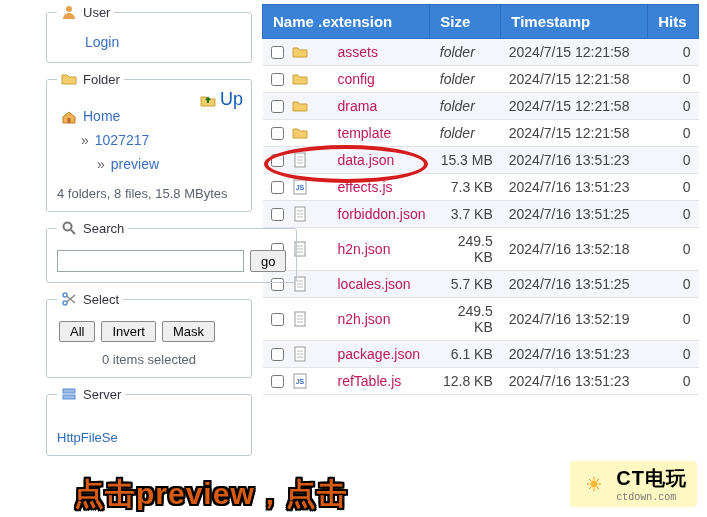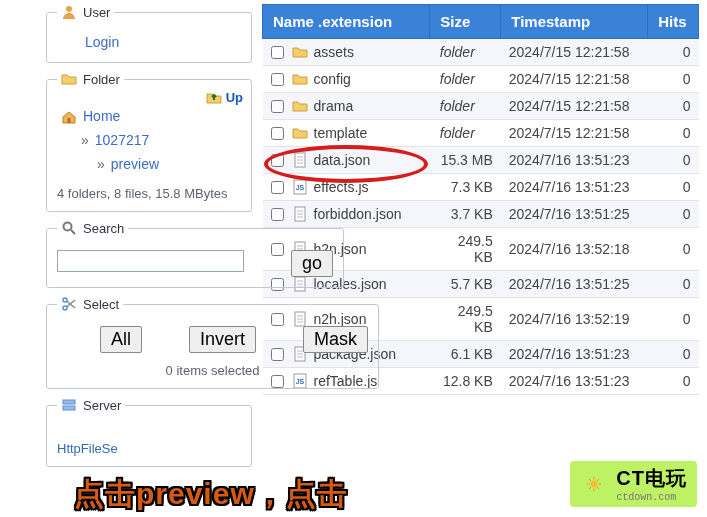--- a/index.html
+++ b/index.html
@@ -2,61 +2,61 @@
 <html><head>
 <meta charset="utf-8">
 <style>
 * { box-sizing: border-box; margin: 0; padding: 0; }
 body { font-family: Arial, sans-serif; font-size: 14px; background: #fff; width: 707px; height: 517px; overflow: hidden; position: relative; }
 .layout { display: flex; padding: 4px 8px 0 46px; gap: 10px; }
 .sidebar { width: 206px; display: flex; flex-direction: column; gap: 8px; }
 fieldset { border: 1px solid #bfc8d6; border-radius: 3px; padding: 8px 10px 10px 10px; position: relative; }
 legend { font-size: 13px; color: #334; padding: 0 4px; display: flex; align-items: center; gap: 6px; font-weight: normal; }
 .link { color: #3a6ec4; text-decoration: none; cursor: pointer; }
-.up-corner { position: absolute; top: 2px; right: 8px; font-size: 13px; display: flex; align-items: center; gap: 4px; font-weight: bold; padding-left: 24px; }
+.up-corner { position: absolute; top: 2px; right: 8px; font-size: 18px; display: flex; align-items: center; gap: 4px; font-weight: normal; padding-left: 24px; }
 .up-corner a { color: #105ab8; }
 .tree { margin: 10px 4px 8px 4px; }
 .tree .node { display: flex; align-items: center; gap: 6px; line-height: 1.7; }
 .tree .l1 { margin-left: 20px; }
 .tree .l2 { margin-left: 36px; }
 .tree .bullet { color: #666; }
 .folder-stats { color: #5b6270; font-size: 13px; margin-top: 10px; }
 .search-row { display: flex; gap: 6px; margin-top: 6px; }
 .search-row input { flex: 1; border: 1px solid #9aa; padding: 2px 4px; height: 22px; }
-.btn { background: #efefef; border: 1px solid #888; padding: 2px 10px; font-size: 18px; cursor: pointer; border-radius: 2px; margin-left: 41px; }
+.btn { background: #efefef; border: 1px solid #888; padding: 2px 10px; font-size: 13px; cursor: pointer; border-radius: 2px; }
 .select-btns { display: flex; gap: 6px; margin-top: 6px; justify-content: flex-start; padding-left: 2px; }
 .select-status { color: #5b6270; font-size: 13px; text-align: center; margin-top: 10px; }
 .actions-row { display: flex; gap: 8px; margin-top: 6px; padding-left: 2px; }
 .server-text { color: #2f6bb8; font-size: 13px; margin-top: 20px; }
 
 .main { flex: 1; }
 table.listing { width: 100%; border-collapse: collapse; table-layout: fixed; }
 table.listing th { background: #3a82d8; color: #fff; text-align: left; font-weight: bold; font-size: 15px; padding: 8px 10px; border: 1px solid #2e6ec0; }
 table.listing td { padding: 5px 8px; border-bottom: 1px solid #e3e3e3; font-size: 14px; color: #444; vertical-align: middle; }
 table.listing tbody tr:nth-child(odd) td { background: #f4f6fb; }
 table.listing tbody tr:nth-child(even) td { background: #ffffff; }
 .col-name { width: 165px; }
 .col-size { width: 70px; }
 .col-ts { width: 145px; }
 .col-hits { width: 50px; text-align: center; }
 td.size { text-align: right; padding-right: 10px; }
 td.size.folder-size { font-style: italic; text-align: left; padding-left: 10px; }
 td.hits { text-align: right; padding-right: 14px; }
 .name-cell { display: flex; align-items: center; gap: 6px; }
 .name-cell input[type=checkbox] { margin-right: 2px; }
-.name-cell a { color: #404040; }
+.name-cell a { color: #be185d; margin-left: 24px; }
 
 .icon { display: inline-flex; width: 16px; height: 16px; align-items: center; justify-content: center; }
 .icon svg { width: 16px; height: 16px; }
 
 .red-ellipse { position: absolute; border: 4px solid #d61c1c; border-radius: 50%; width: 164px; height: 38px; left: 264px; top: 145px; pointer-events: none; }
 
 .overlay-text { position: absolute; left: 74px; bottom: 2px; font-size: 30px; font-weight: 900; color: #d65a10; text-shadow: -2px 0 #000, 2px 0 #000, 0 -2px #000, 0 2px #000, -2px -2px #000, 2px 2px #000, -2px 2px #000, 2px -2px #000; letter-spacing: 1px; }
 
-.watermark { position: absolute; right: 10px; bottom: 10px; background: #bef264; display: flex; align-items: center; gap: 8px; padding: 4px 10px; border-radius: 4px; }
+.watermark { position: absolute; right: 10px; bottom: 10px; background: #fef9c3; display: flex; align-items: center; gap: 8px; padding: 4px 10px; border-radius: 4px; }
 .watermark .title { font-weight: 900; font-size: 20px; letter-spacing: 1px; }
 .watermark .sub { color: #777; font-size: 10px; font-family: Liberation Mono, monospace; }
 </style>
 </head>
 <body>
 
 <div class="layout">
   <aside class="sidebar">
     <fieldset>
       <legend>

